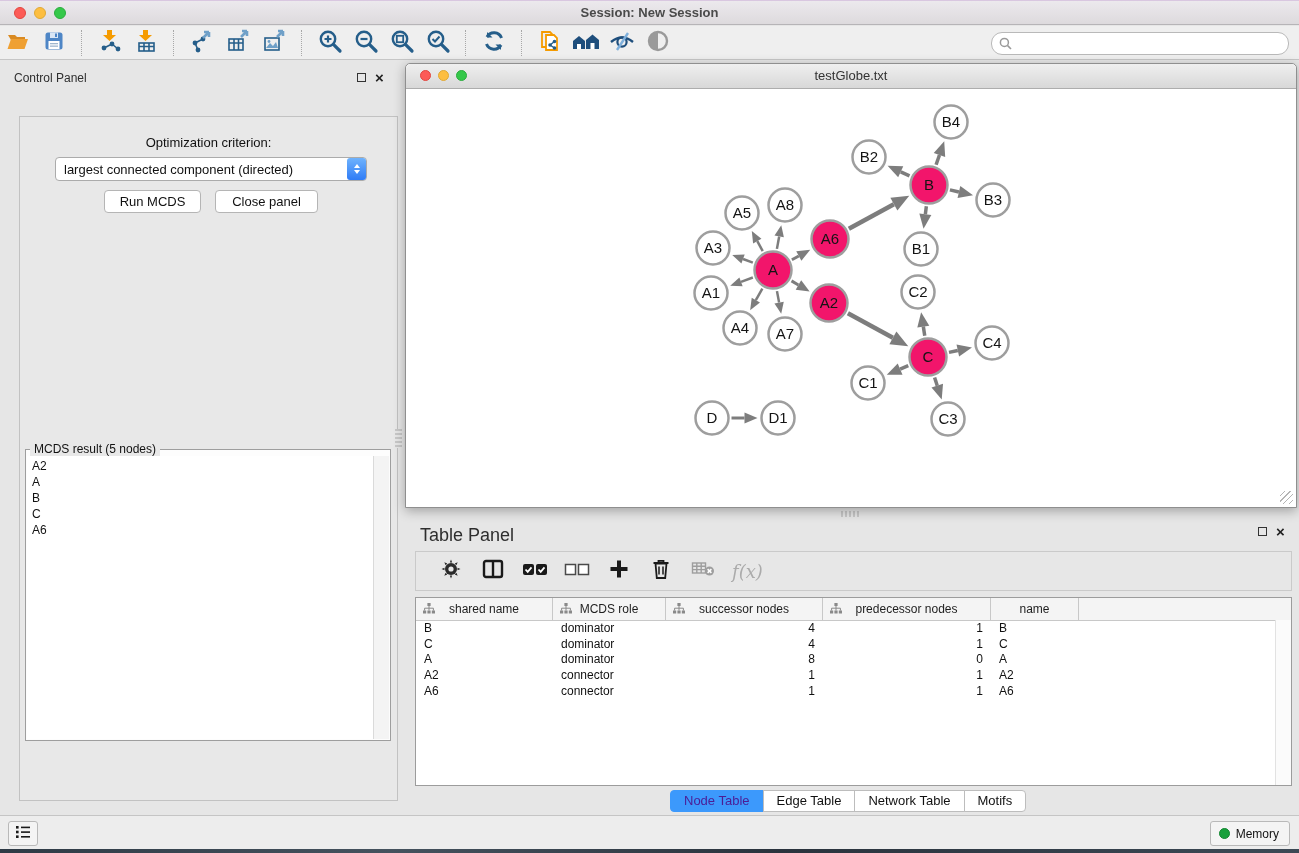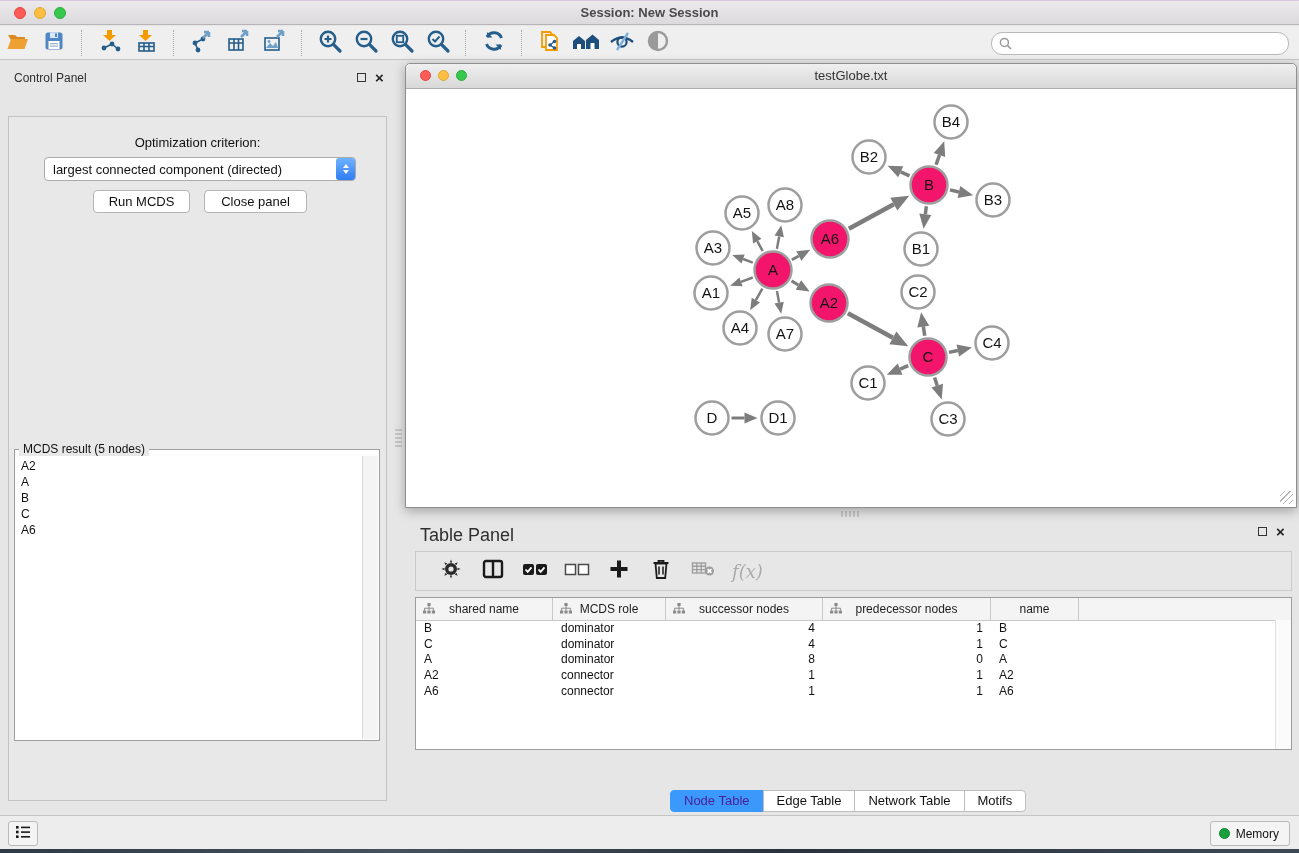--- a/index.html
+++ b/index.html
@@ -20,21 +20,21 @@
   .search-input{border:none;outline:none;background:transparent;flex:1;font-size:12px;height:16px;font-family:"Liberation Sans",sans-serif;}
   
   .cp-title{position:absolute;left:14px;top:71px;font-size:12px;color:#2E2E2E;}
   .pan-float{position:absolute;width:9px;height:9px;border:1.6px solid #333;background:transparent;box-sizing:border-box;}
   .pan-close{position:absolute;font-size:15px;font-weight:bold;color:#222;line-height:12px;}
   .cp-tabs{position:absolute;left:78px;top:96px;display:flex;}
   .cp-tab{height:19px;line-height:19px;padding:0 14px;background:#FFF;border:1px solid #BDBDBD;margin-left:-1px;font-size:13px;color:#111;text-align:center;}
   .cp-tab:first-child{border-radius:4px 0 0 4px;margin-left:0;}
   .cp-tab:last-child{border-radius:0 4px 4px 0;}
   .cp-tab.sel{background:#3C99FC;border-color:#3C99FC;color:#FFF;}
-  .cp-body{position:absolute;left:8px;top:116px;width:379px;height:685px;background:#E8E8E8;border:1px solid #C2C2C2;box-sizing:border-box;}
+  .cp-body{position:absolute;left:19px;top:116px;width:379px;height:685px;background:#E8E8E8;border:1px solid #C2C2C2;box-sizing:border-box;}
   .opt-label{position:absolute;left:0;right:0;top:18px;text-align:center;font-size:13px;color:#111;}
   .dropdown{position:absolute;left:35px;top:40px;width:312px;height:24px;background:#FFF;border:1px solid #ABABAB;border-radius:4px;box-sizing:border-box;display:flex;align-items:center;}
   .dropdown-value{flex:1;font-size:13px;color:#111;padding-left:8px;white-space:nowrap;overflow:hidden;}
   .dropdown-stepper{width:19px;height:22px;border-radius:3px;margin-right:0px;background:linear-gradient(#6FB3FD,#2F7CF6);display:flex;flex-direction:column;align-items:center;justify-content:center;gap:2px;}
   .chev{width:0;height:0;border-left:3.5px solid transparent;border-right:3.5px solid transparent;}
   .chev.up{border-bottom:4px solid #FFF;}
   .chev.dn{border-top:4px solid #FFF;}
   .cp-btn{position:absolute;top:73px;height:23px;background:#FFF;border:1px solid #B5B5B5;border-radius:4px;font-size:13px;color:#111;text-align:center;line-height:21px;box-sizing:border-box;}
   .result-box{position:absolute;left:5px;top:332px;width:366px;height:292px;border:1px solid #9E9E9E;background:#FDFDFD;box-sizing:border-box;}
   .result-legend{position:absolute;top:-8px;left:4px;background:#E8E8E8;padding:0 4px;font-size:12px;color:#111;}
@@ -49,21 +49,21 @@
   .net-title{position:absolute;left:0;right:0;top:4px;text-align:center;font-size:13px;color:#333;}
   .net-content{position:absolute;left:1px;right:1px;top:25px;bottom:1px;background:#FFF;}
   .resize-grip{position:absolute;right:2px;bottom:2px;width:13px;height:13px;background:repeating-linear-gradient(135deg,transparent 0 3px,#B5B5B5 3px 4px);}
   .grip-v{position:absolute;left:395px;top:429px;width:7px;height:19px;background:repeating-linear-gradient(#C7C7C7 0 2px,#E6E6E6 2px 4px);}
   .grip-h{position:absolute;left:841px;top:511px;width:19px;height:6px;background:repeating-linear-gradient(90deg,#C7C7C7 0 2px,#E6E6E6 2px 4px);}
   
   .tp-title{position:absolute;left:420px;top:525px;font-size:18px;color:#2E2E2E;}
   .tp-toolbar{position:absolute;left:415px;top:551px;width:877px;height:40px;background:#E7E7E7;border:1px solid #CACACA;box-sizing:border-box;display:flex;align-items:center;padding-left:14px;}
   .tpt-btn{height:28px;min-width:26px;display:flex;align-items:center;justify-content:center;margin:0 8px;}
   .fx{font-family:"DejaVu Serif",serif;font-style:italic;font-size:18px;color:#ABABAB;}
-  .tp-table{position:absolute;left:415px;top:597px;width:877px;height:153px;background:#FFF;border:1px solid #9C9C9C;box-sizing:border-box;overflow:hidden;}
+  .tp-table{position:absolute;left:415px;top:597px;width:877px;height:189px;background:#FFF;border:1px solid #9C9C9C;box-sizing:border-box;overflow:hidden;}
   .tbl-head{display:flex;height:22px;background:#F4F4F4;border-bottom:1px solid #C8C8C8;}
   .th{position:relative;box-sizing:border-box;border-right:1px solid #C8C8C8;display:flex;align-items:center;justify-content:center;font-size:12px;color:#1E1E1E;}
   .th .th-icon{position:absolute;left:7px;top:5px;}
   .tbl-body{position:absolute;left:0;right:16px;top:22px;bottom:0;}
   .tr{display:flex;height:15.7px;}
   .td{box-sizing:border-box;font-size:12px;color:#111;padding:1px 8px 0 8px;white-space:nowrap;overflow:hidden;}
   .tbl-scroll{position:absolute;top:22px;right:0;bottom:0;width:15px;background:#FBFBFB;border-left:1px solid #E2E2E2;}
   .bottom-tabs{position:absolute;left:670px;top:790px;display:flex;}
   .bt-tab{height:20px;line-height:20px;padding:0 13px;background:#FFF;border:1px solid #BDBDBD;margin-left:-1px;font-size:13px;color:#111;}
   .bt-tab:first-child{border-radius:4px 0 0 4px;margin-left:0;}

